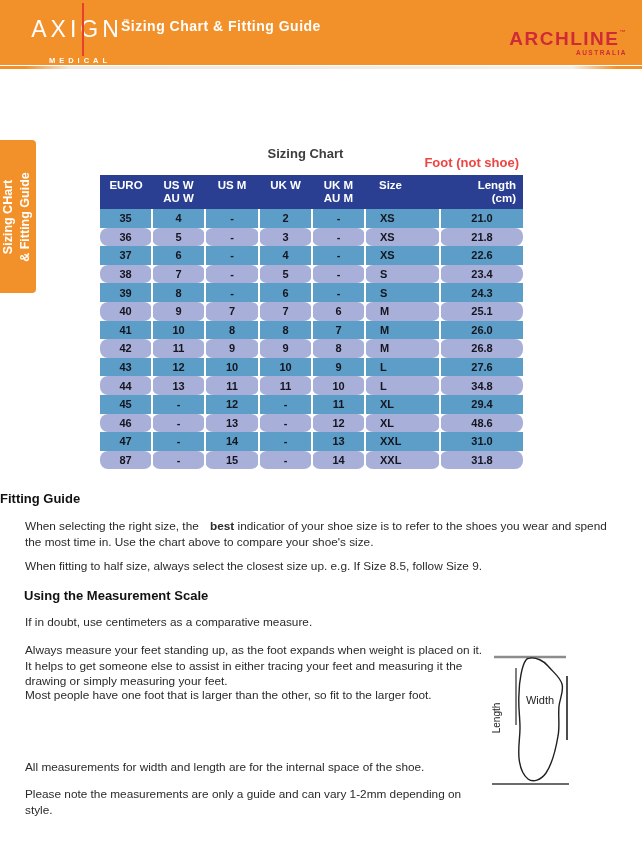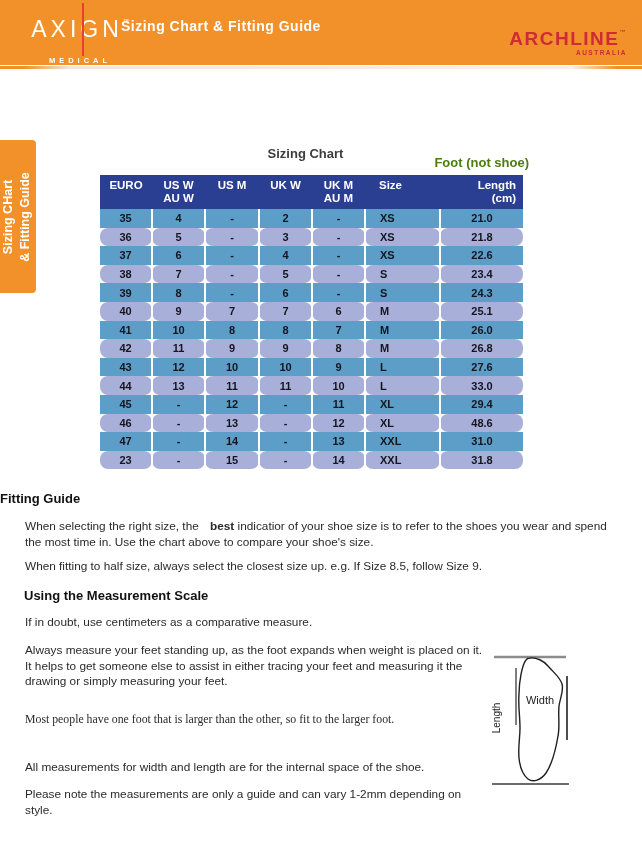--- a/index.html
+++ b/index.html
@@ -25,21 +25,21 @@
 
   
   .side-tab { position:absolute; left:0; top:140px; width:36px; height:153px; background:#F2912A; border-radius:0 4px 4px 0; }
   .side-tab-inner { position:absolute; left:50%; top:50%; width:153px; height:36px;
     transform:translate(-50%,-50%) rotate(-90deg); text-align:center; color:#ffffff;
     font-weight:bold; font-size:12.5px; line-height:17px; }
 
   
   .chart-title { position:absolute; left:94px; top:146px; width:423px; text-align:center;
     font-size:13px; font-weight:bold; color:#3d3d3d; }
-  .foot-note { position:absolute; right:113px; top:155px; font-size:13px; font-weight:bold; color:#4d7c0f; }
+  .foot-note { position:absolute; right:123px; top:155px; font-size:13px; font-weight:bold; color:#ef4444; }
 
   .size-table { position:absolute; left:100px; top:175px; width:423px; border-collapse:collapse; table-layout:fixed; }
   .size-table th { background:#2B3F92; color:#ffffff; font-size:11.5px; font-weight:bold;
     vertical-align:top; padding-top:4px; height:34px; text-align:center; line-height:13px; }
   .size-table th.col-5 { text-align:left; padding-left:14px; }
   .size-table th.col-6 { text-align:right; padding-right:7px; }
   .size-table td { height:18.6px; font-size:11px; font-weight:bold; color:#15151f;
     text-align:center; border-left:2px solid #ffffff; }
   .size-table td.col-0 { border-left:none; }
   .size-table td.col-5 { text-align:left; padding-left:14px; }
@@ -208,21 +208,21 @@
           <td class="col-5">L</td>
           <td class="col-6">27.6</td>
         </tr>
         <tr class="row-lav">
           <td class="col-0">44</td>
           <td class="col-1">13</td>
           <td class="col-2">11</td>
           <td class="col-3">11</td>
           <td class="col-4">10</td>
           <td class="col-5">L</td>
-          <td class="col-6">33.0</td>
+          <td class="col-6">34.8</td>
         </tr>
         <tr class="row-blue">
           <td class="col-0">45</td>
           <td class="col-1">-</td>
           <td class="col-2">12</td>
           <td class="col-3">-</td>
           <td class="col-4">11</td>
           <td class="col-5">XL</td>
           <td class="col-6">29.4</td>
         </tr>
@@ -238,39 +238,39 @@
         <tr class="row-blue">
           <td class="col-0">47</td>
           <td class="col-1">-</td>
           <td class="col-2">14</td>
           <td class="col-3">-</td>
           <td class="col-4">13</td>
           <td class="col-5">XXL</td>
           <td class="col-6">31.0</td>
         </tr>
         <tr class="row-lav">
-          <td class="col-0">23</td>
+          <td class="col-0">87</td>
           <td class="col-1">-</td>
           <td class="col-2">15</td>
           <td class="col-3">-</td>
           <td class="col-4">14</td>
           <td class="col-5">XXL</td>
           <td class="col-6">31.8</td>
         </tr>
       </tbody>
   </table>
 
   <div class="h2" style="top:491px;">Fitting Guide</div>
   <div class="para" style="top:519px;"><span>When selecting the right size, the </span><span class="bold">best</span><span> indicatior of your shoe size is to refer to the shoes you wear and spend the most time in. Use the chart above to compare your shoe's size.</span></div>
   <div class="para" style="top:559px;">When fitting to half size, always select the closest size up. e.g. If Size 8.5, follow Size 9.</div>
 
   <div class="h2" style="top:588px;padding-left:24px;">Using the Measurement Scale</div>
   <div class="para" style="top:615px;">If in doubt, use centimeters as a comparative measure.</div>
   <div class="para" style="top:643px; width:462px;">Always measure your feet standing up, as the foot expands when weight is placed on it. It helps to get someone else to assist in either tracing your feet and measuring it the drawing or simply measuring your feet.</div>
-  <div class="para" style="top:712px;font-family:Liberation Serif, serif;">Most people have one foot that is larger than the other, so fit to the larger foot.</div>
+  <div class="para" style="top:688px;">Most people have one foot that is larger than the other, so fit to the larger foot.</div>
   <div class="para" style="top:760px;">All measurements for width and length are for the internal space of the shoe.</div>
   <div class="para" style="top:787px; width:450px;">Please note the measurements are only a guide and can vary 1-2mm depending on style.</div>
 
   <svg class="foot-diagram" width="92" height="148" viewBox="0 0 92 148">
     <line x1="8" y1="11" x2="80" y2="11" stroke="#8c8c8c" stroke-width="2.6"></line>
     <line x1="6" y1="138" x2="83" y2="138" stroke="#3a3a3a" stroke-width="1.6"></line>
     <line x1="30" y1="22" x2="30" y2="79" stroke="#3a3a3a" stroke-width="1.3"></line>
     <line x1="81" y1="30" x2="81" y2="94" stroke="#3a3a3a" stroke-width="1.8"></line>
     <path d="M 44,12
              C 50,11 58,15 62,20

